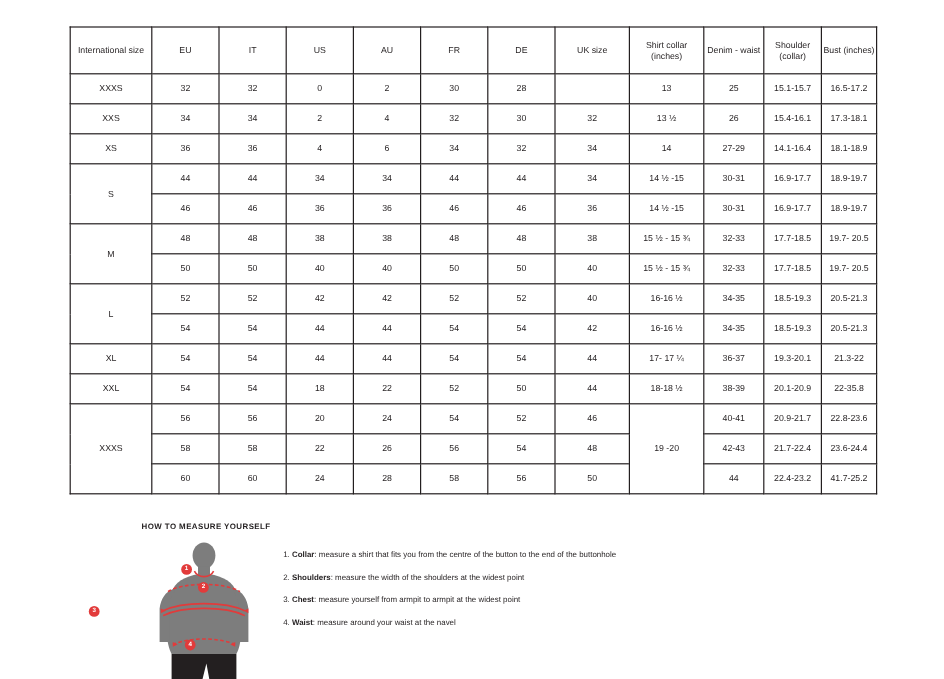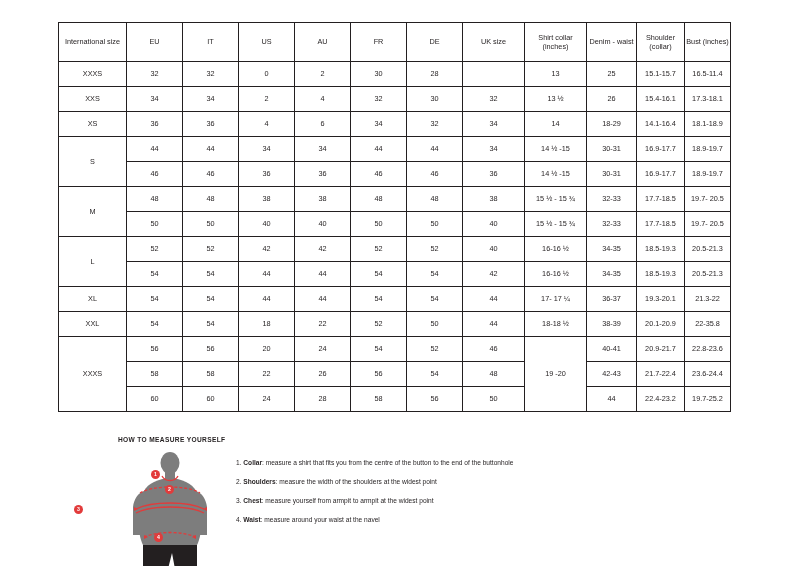--- a/index.html
+++ b/index.html
@@ -151,21 +151,21 @@
           <td>32</td>
           <td>32</td>
           <td>0</td>
           <td>2</td>
           <td>30</td>
           <td>28</td>
           <td></td>
           <td>13</td>
           <td>25</td>
           <td>15.1-15.7</td>
-          <td>16.5-11.4</td>
+          <td>16.5-17.2</td>
         </tr>
         <tr>
           <td rowspan="1">XXS</td>
           <td>34</td>
           <td>34</td>
           <td>2</td>
           <td>4</td>
           <td>32</td>
           <td>30</td>
           <td>32</td>
@@ -177,21 +177,21 @@
         <tr>
           <td rowspan="1">XS</td>
           <td>36</td>
           <td>36</td>
           <td>4</td>
           <td>6</td>
           <td>34</td>
           <td>32</td>
           <td>34</td>
           <td>14</td>
-          <td>18-29</td>
+          <td>27-29</td>
           <td>14.1-16.4</td>
           <td>18.1-18.9</td>
         </tr>
         <tr>
           <td rowspan="2">S</td>
           <td>44</td>
           <td>44</td>
           <td>34</td>
           <td>34</td>
           <td>44</td>
@@ -326,21 +326,21 @@
         <tr>
           <td>60</td>
           <td>60</td>
           <td>24</td>
           <td>28</td>
           <td>58</td>
           <td>56</td>
           <td>50</td>
           <td>44</td>
           <td>22.4-23.2</td>
-          <td>19.7-25.2</td>
+          <td>41.7-25.2</td>
         </tr>
       </tbody>
   </table>
 
   <div class="howto">
     <div class="howto-title">HOW TO MEASURE YOURSELF</div>
     <div class="howto-body">
       <div class="figure-wrap">
         <svg width="110" height="122" viewBox="0 0 110 122">
 

